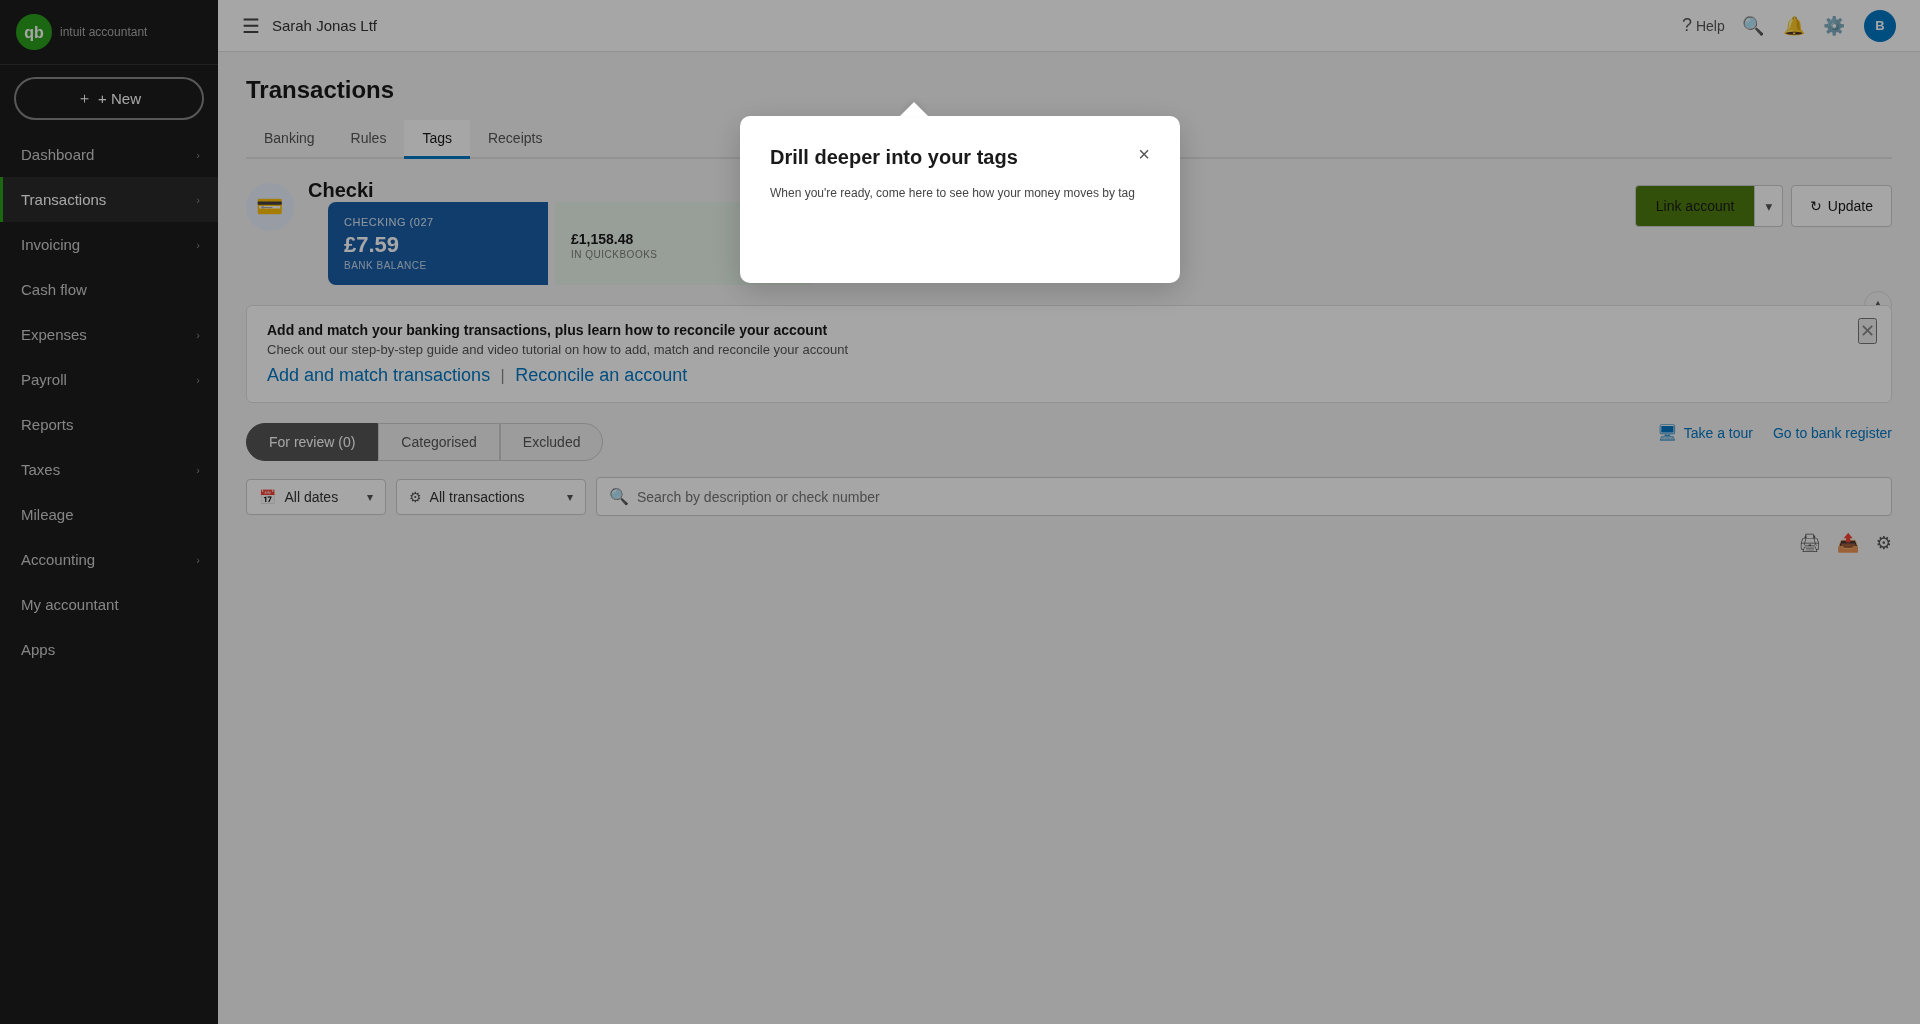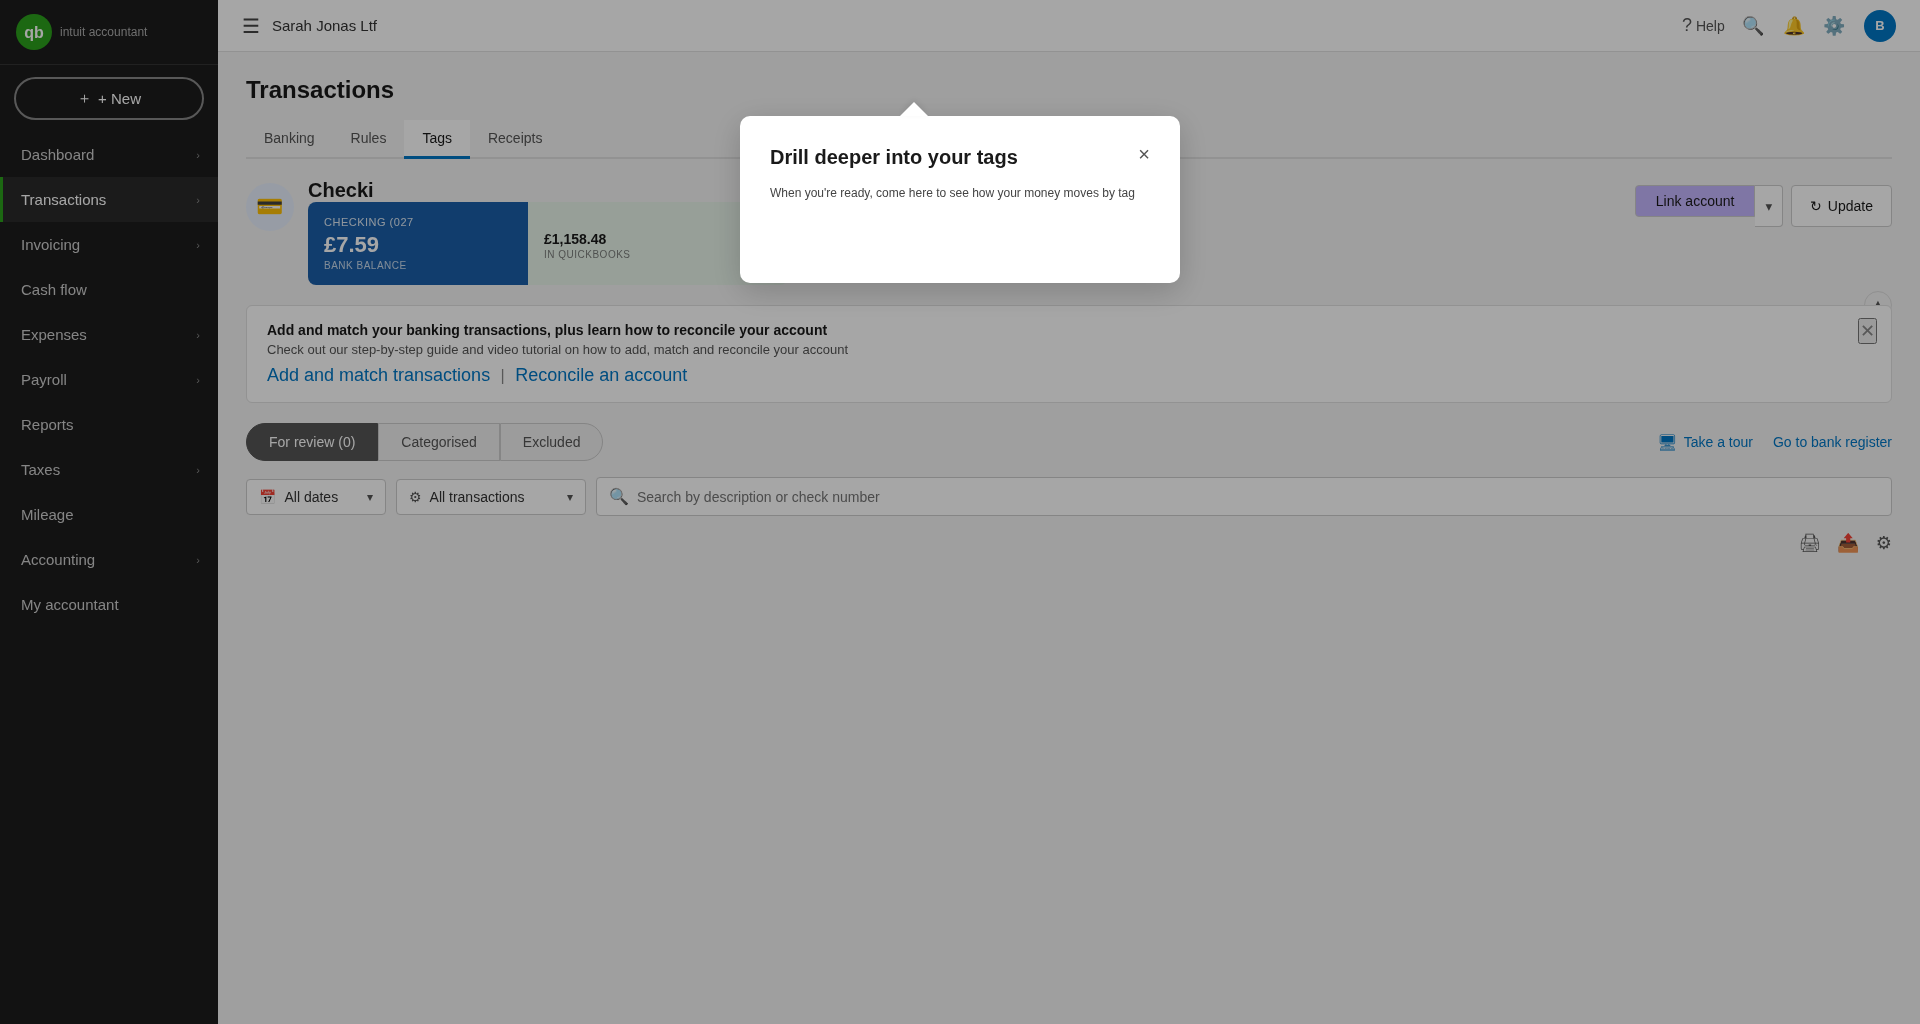--- a/index.html
+++ b/index.html
@@ -113,21 +113,21 @@
       margin-bottom: -2px;
     }
     .tab.active { color: #1a1a1a; border-bottom: 3px solid #0077c5; font-weight: 500; background: #fff; }
     .account-icon {
       width: 48px; height: 48px; border-radius: 50%;
       background: #e8f0fe; display: flex; align-items: center; justify-content: center;
       color: #0077c5; font-size: 22px; flex-shrink: 0; margin-top: 4px;
     }
     .account-name { font-size: 20px; font-weight: 600; color: #1a1a1a; }
 
-    .account-cards { display: flex; gap: 0; margin-bottom: 0; }
+    .account-cards { display: flex; gap: 7px; margin-bottom: 0; margin-left: 20px; }
     .account-card {
       min-width: 220px;
       border-radius: 8px;
       padding: 14px 16px;
       margin-right: 0;
     }
     .account-card.checking {
       background: #1b5fa8;
       color: #fff;
       border-radius: 8px 0 0 8px;
@@ -144,28 +144,28 @@
       align-items: center;
       justify-content: space-between;
       min-width: 260px;
     }
     .qb-balance-info {}
     .qb-balance-amount { font-size: 14px; font-weight: 700; }
     .check-icon { color: #2ca01c; font-size: 24px; }
 
     .action-buttons { display: flex; gap: 0; margin-left: auto; }
     .link-account-btn {
-      background: #c4b5fd;
+      background: #4d7c0f;
       border: 1px solid #ccc;
       color: #1a1a1a;
       padding: 10px 20px;
       font-size: 14px;
       border-radius: 4px 0 0 4px;
       cursor: pointer;
-      height: 32px;
+      height: 42px;
       display: flex; align-items: center; gap: 6px;
     }
     .dropdown-btn {
       background: #fff;
       border: 1px solid #ccc;
       border-left: none;
       color: #555;
       padding: 0 10px;
       border-radius: 0 4px 4px 0;
       cursor: pointer;
@@ -195,21 +195,21 @@
       position: relative;
     }
     .info-banner h3 { font-size: 14px; font-weight: 600; color: #1a1a1a; margin-bottom: 4px; }
     .info-banner p { font-size: 13px; color: #555; margin-bottom: 8px; }
     .info-banner-links a { color: #0077c5; font-size: 18px; text-decoration: none; cursor: pointer; }
     .info-banner-links span { color: #888; margin: 0 6px; }
     .close-banner { position: absolute; top: 12px; right: 14px; font-size: 18px; color: #888; cursor: pointer; }
     .collapse-arrow { position: absolute; right: 14px; top: -24px; font-size: 16px; color: #555; cursor: pointer; background: #f4f4f4; border: 1px solid #ddd; border-radius: 50%; width: 28px; height: 28px; display: flex; align-items: center; justify-content: center; }
 
     
-    .transaction-tabs { display: flex; gap: 8px; margin-bottom: 16px; align-items: center; justify-content: space-between; }
+    .transaction-tabs { display: flex; gap: 8px; margin-bottom: 16px; align-items: flex-start; justify-content: space-between; }
     .transaction-tabs-left { display: flex; gap: 0; }
     .tx-tab {
       padding: 10px 22px;
       border: 1px solid #ccc;
       background: #f0f0f0;
       font-size: 14px;
       color: #555;
       cursor: pointer;
       border-radius: 0;
     }
@@ -336,20 +336,23 @@
     </div>
     <div class="nav-item">
       <span>Mileage</span>
     </div>
     <div class="nav-item">
       <span>Accounting</span>
       <span class="chevron">›</span>
     </div>
     <div class="nav-item">
       <span>My accountant</span>
+    </div>
+    <div class="nav-item">
+      <span>Apps</span>
     </div>
   </nav>
 </div>
 
 <div id="main">
 
   <div class="topbar">
     <div class="topbar-left">
       <span class="hamburger">☰</span>
       <span class="company-name">Sarah Jonas Ltf</span>

